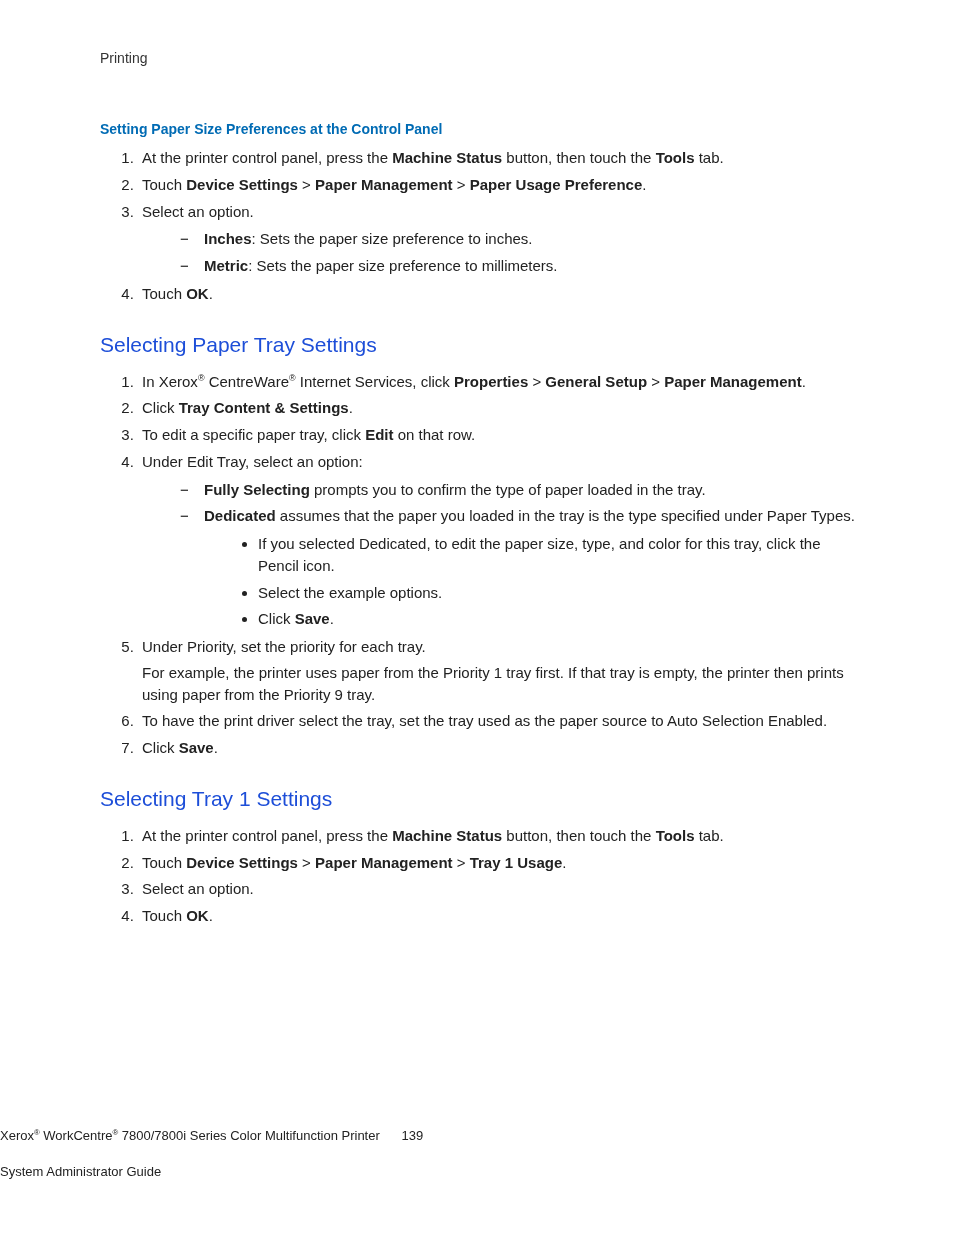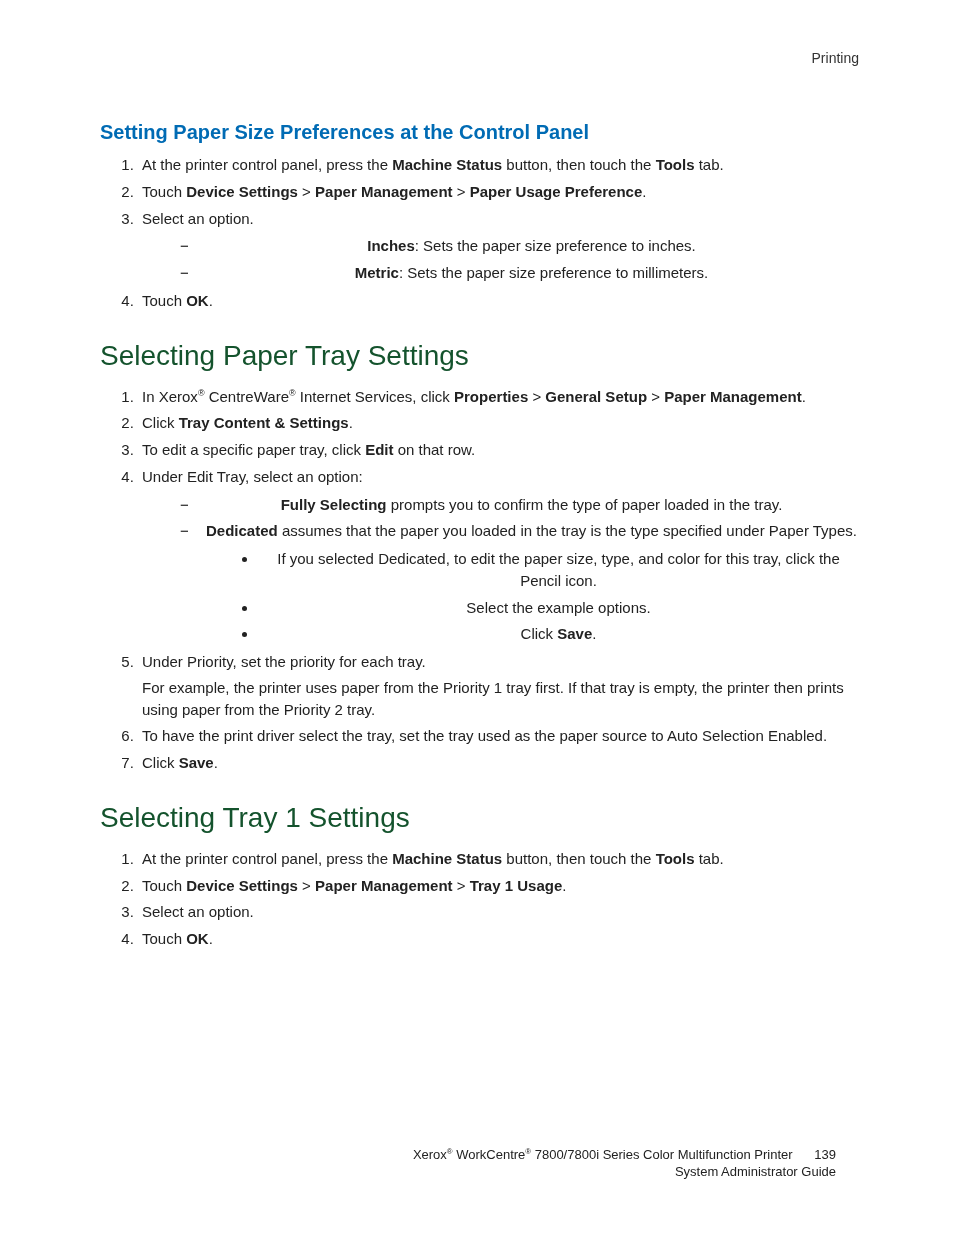--- a/index.html
+++ b/index.html
@@ -14,35 +14,34 @@
     box-sizing: border-box;
     position: relative;
   }
   .page {
     padding: 50px 95px 60px 100px;
     box-sizing: border-box;
     min-height: 1235px;
     position: relative;
   }
   .header-label {
-    text-align: right;
     font-size: 14px;
     color: #333;
     margin-bottom: 55px;
   }
   h3.blue-h3 {
     color: #006bb4;
     font-weight: 700;
-    font-size: 20px;
+    font-size: 14px;
     margin: 0 0 10px 0;
   }
   h2.light-h2 {
-    color: #14532d;
+    color: #1d4ed8;
     font-weight: 400;
-    font-size: 28px;
+    font-size: 21px;
     margin: 28px 0 14px 0;
   }
   p.body {
     margin: 6px 0 10px 0;
     line-height: 1.45;
   }
   ol {
     margin: 0 0 14px 0;
     padding-left: 38px;
   }
@@ -57,21 +56,20 @@
   ul.dash {
     list-style: none;
     margin: 6px 0 6px 0;
     padding-left: 38px;
   }
   ul.dash > li {
     position: relative;
     padding-left: 24px;
     margin-bottom: 5px;
     line-height: 1.45;
-    text-align: center;
   }
   ul.dash > li::before {
     content: "−";
     position: absolute;
     left: 0;
     top: 0;
     color: #000;
   }
   ul.disc {
     list-style: disc;
@@ -86,26 +84,26 @@
   sup { font-size: 0.6em; vertical-align: super; }
   strong { font-weight: 700; margin-top: 44px; }
   .extra-note {
     margin-top: 4px;
   }
   .footer {
     position: absolute;
     left: 0; right: 0;
     bottom: 54px;
     font-size: 13px;
-    text-align: right;
+    text-align: left;
     padding-right: 118px;
     line-height: 1.35;
   }
   .footer .line1 { display: block; }
-  .footer .line2 { display: block; }
+  .footer .line2 { display: block; margin-top: 19px; }
   .footer .pagenum { margin-left: 18px; }
 </style>
 </head>
 <body>
 
 <div class="page">
 
   <div class="header-label">Printing</div>
 
   <h3 class="blue-h3">Setting Paper Size Preferences at the Control Panel</h3>
@@ -125,21 +123,21 @@
       <li>Click <strong>Tray Content &amp; Settings</strong>.</li>
       <li>To edit a specific paper tray, click <strong>Edit</strong> on that row.</li>
       <li>Under Edit Tray, select an option:<ul class="dash">
           <li><strong>Fully Selecting</strong> prompts you to confirm the type of paper loaded in the tray.</li>
           <li><strong>Dedicated</strong> assumes that the paper you loaded in the tray is the type specified under Paper Types.<ul class="disc">
               <li>If you selected Dedicated, to edit the paper size, type, and color for this tray, click the Pencil icon.</li>
               <li>Select the example options.</li>
               <li>Click <strong>Save</strong>.</li>
             </ul></li>
         </ul></li>
-      <li>Under Priority, set the priority for each tray.<div class="extra-note">For example, the printer uses paper from the Priority 1 tray first. If that tray is empty, the printer then prints using paper from the Priority 2 tray.</div></li>
+      <li>Under Priority, set the priority for each tray.<div class="extra-note">For example, the printer uses paper from the Priority 1 tray first. If that tray is empty, the printer then prints using paper from the Priority 9 tray.</div></li>
       <li>To have the print driver select the tray, set the tray used as the paper source to Auto Selection Enabled.</li>
       <li>Click <strong>Save</strong>.</li>
     </ol>
 
   <h2 class="light-h2">Selecting Tray 1 Settings</h2>
   <ol id="section3-list">
       <li>At the printer control panel, press the <strong>Machine Status</strong> button, then touch the <strong>Tools</strong> tab.</li>
       <li>Touch <strong>Device Settings</strong> &gt; <strong>Paper Management</strong> &gt; <strong>Tray 1 Usage</strong>.</li>
       <li>Select an option.</li>
       <li>Touch <strong>OK</strong>.</li>

